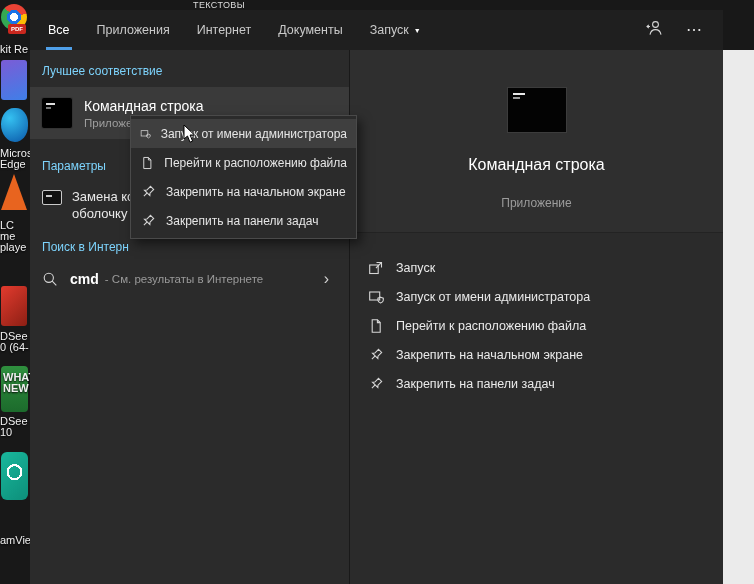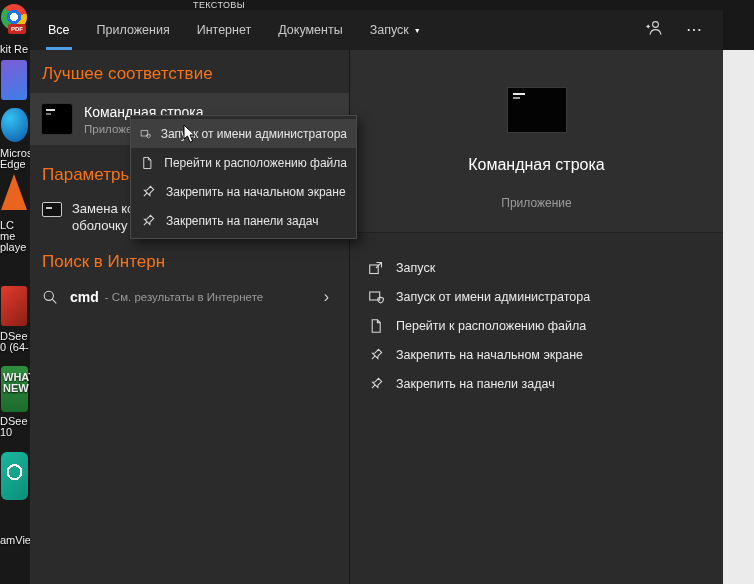--- a/index.html
+++ b/index.html
@@ -44,21 +44,21 @@
   .tab.active { color:#fff; }
   .tab.active::after { content:""; position:absolute; left:-2px; right:-2px; bottom:0; height:3px; background:var(--accent,#4f9fe8); }
   .dd { font-size:7px; margin-left:5px; color:#fff; }
   .topbar-right { margin-left:auto; display:flex; align-items:center; gap:22px; padding-right:20px; }
   .more-glyph { color:#e0e0e0; font-size:16px; letter-spacing:1px; line-height:1; }
 
   .panel-body { flex:1; display:flex; min-height:0; }
   .left-col { width:319px; flex:none; position:relative; }
   .right-col { flex:1; border-left:1px solid #191919; display:flex; flex-direction:column; }
 
-  .section-header { font-size:17px; color:#f97316; padding:14px 12px 9px; }
+  .section-header { font-size:12px; color:#7dd3fc; padding:14px 12px 9px; }
   .sh2 { padding-top:20px; } .sh3 { padding-top:18px; padding-bottom:10px; }
 
   .best-row { height:52px; background:var(--highlight,#3a3a3a); display:flex; align-items:center; gap:12px; padding-left:12px; }
   .cmd-sm { width:30px; height:30px; background:#000; border-radius:2px; box-shadow:0 0 0 1px #333; position:relative; flex:none; }
   .cmd-sm::before { content:""; position:absolute; left:4px; top:5px; width:9px; height:2px; background:#ddd; }
   .cmd-sm::after  { content:""; position:absolute; left:4px; top:9px; width:5px; height:2px; background:#777; }
   .bm-title { font-size:14px; color:#fff; }
   .bm-sub { font-size:11.5px; color:#9e9e9e; margin-top:3px; }
 
   .settings-row { display:flex; gap:10px; padding:6px 12px 0; align-items:flex-start; font-size:13px; color:#e8e8e8; line-height:17px; }

